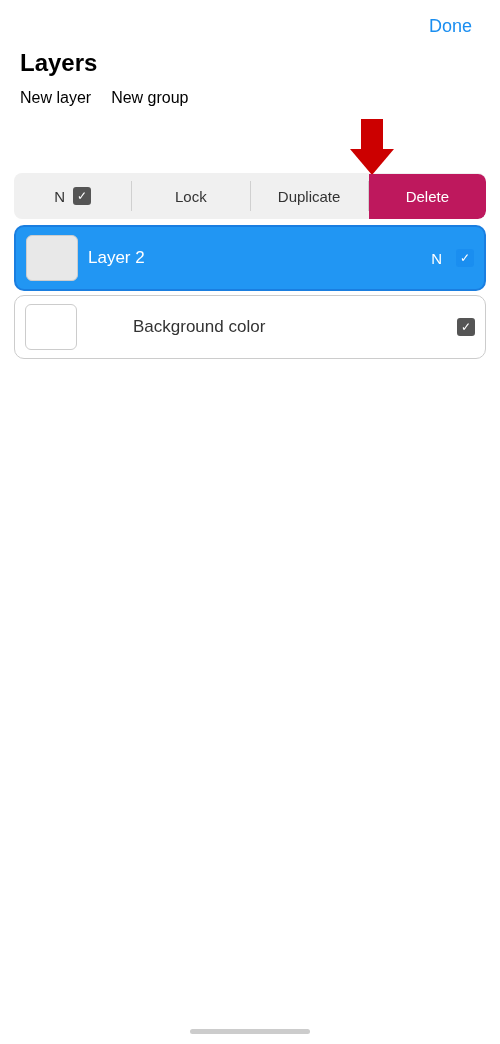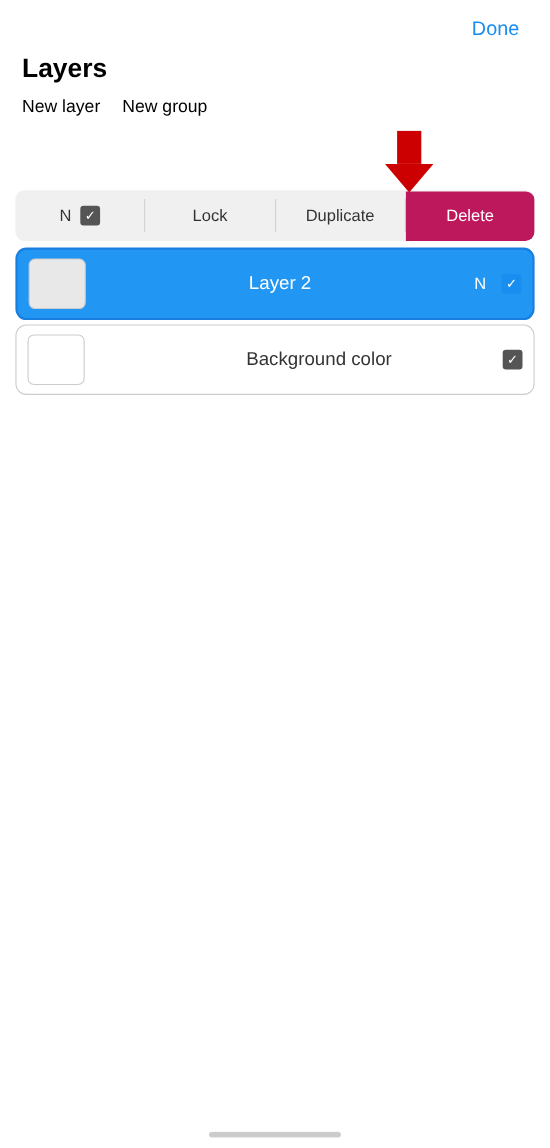--- a/index.html
+++ b/index.html
@@ -167,21 +167,20 @@
     .layer-row.background-row .layer-thumbnail {
       background: #ffffff;
       border: 1.5px solid #cccccc;
     }
 
     .layer-name {
       flex: 1;
       font-size: 17px;
       font-weight: 500;
       color: #ffffff;
-      text-align: center;
     }
 
     .layer-row.background-row .layer-name {
       color: #333333;
       margin-left: 46px;
     }
 
     .layer-n-label {
       font-size: 15px;
       color: #ffffff;

